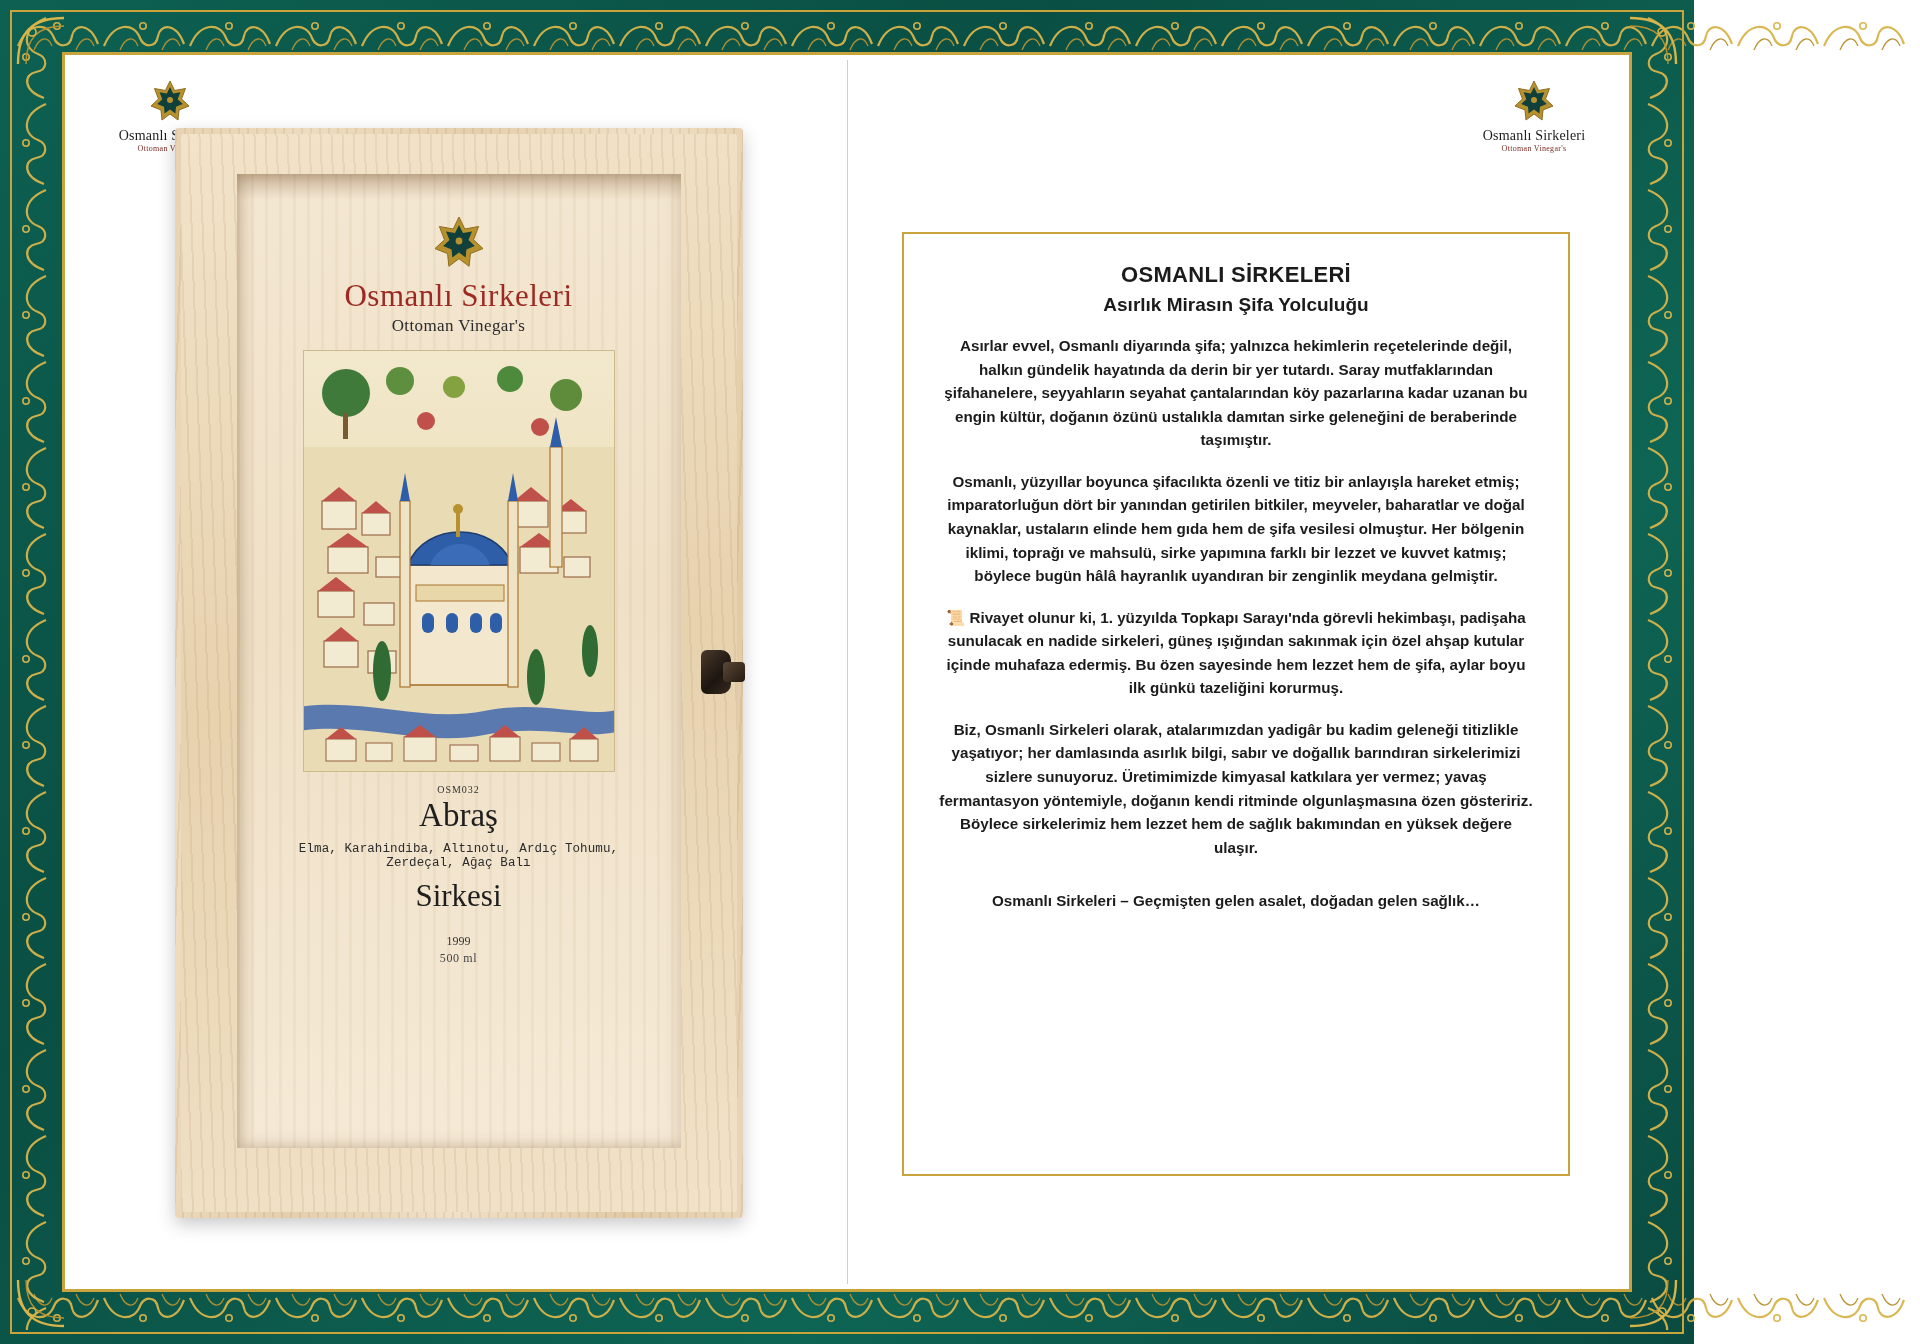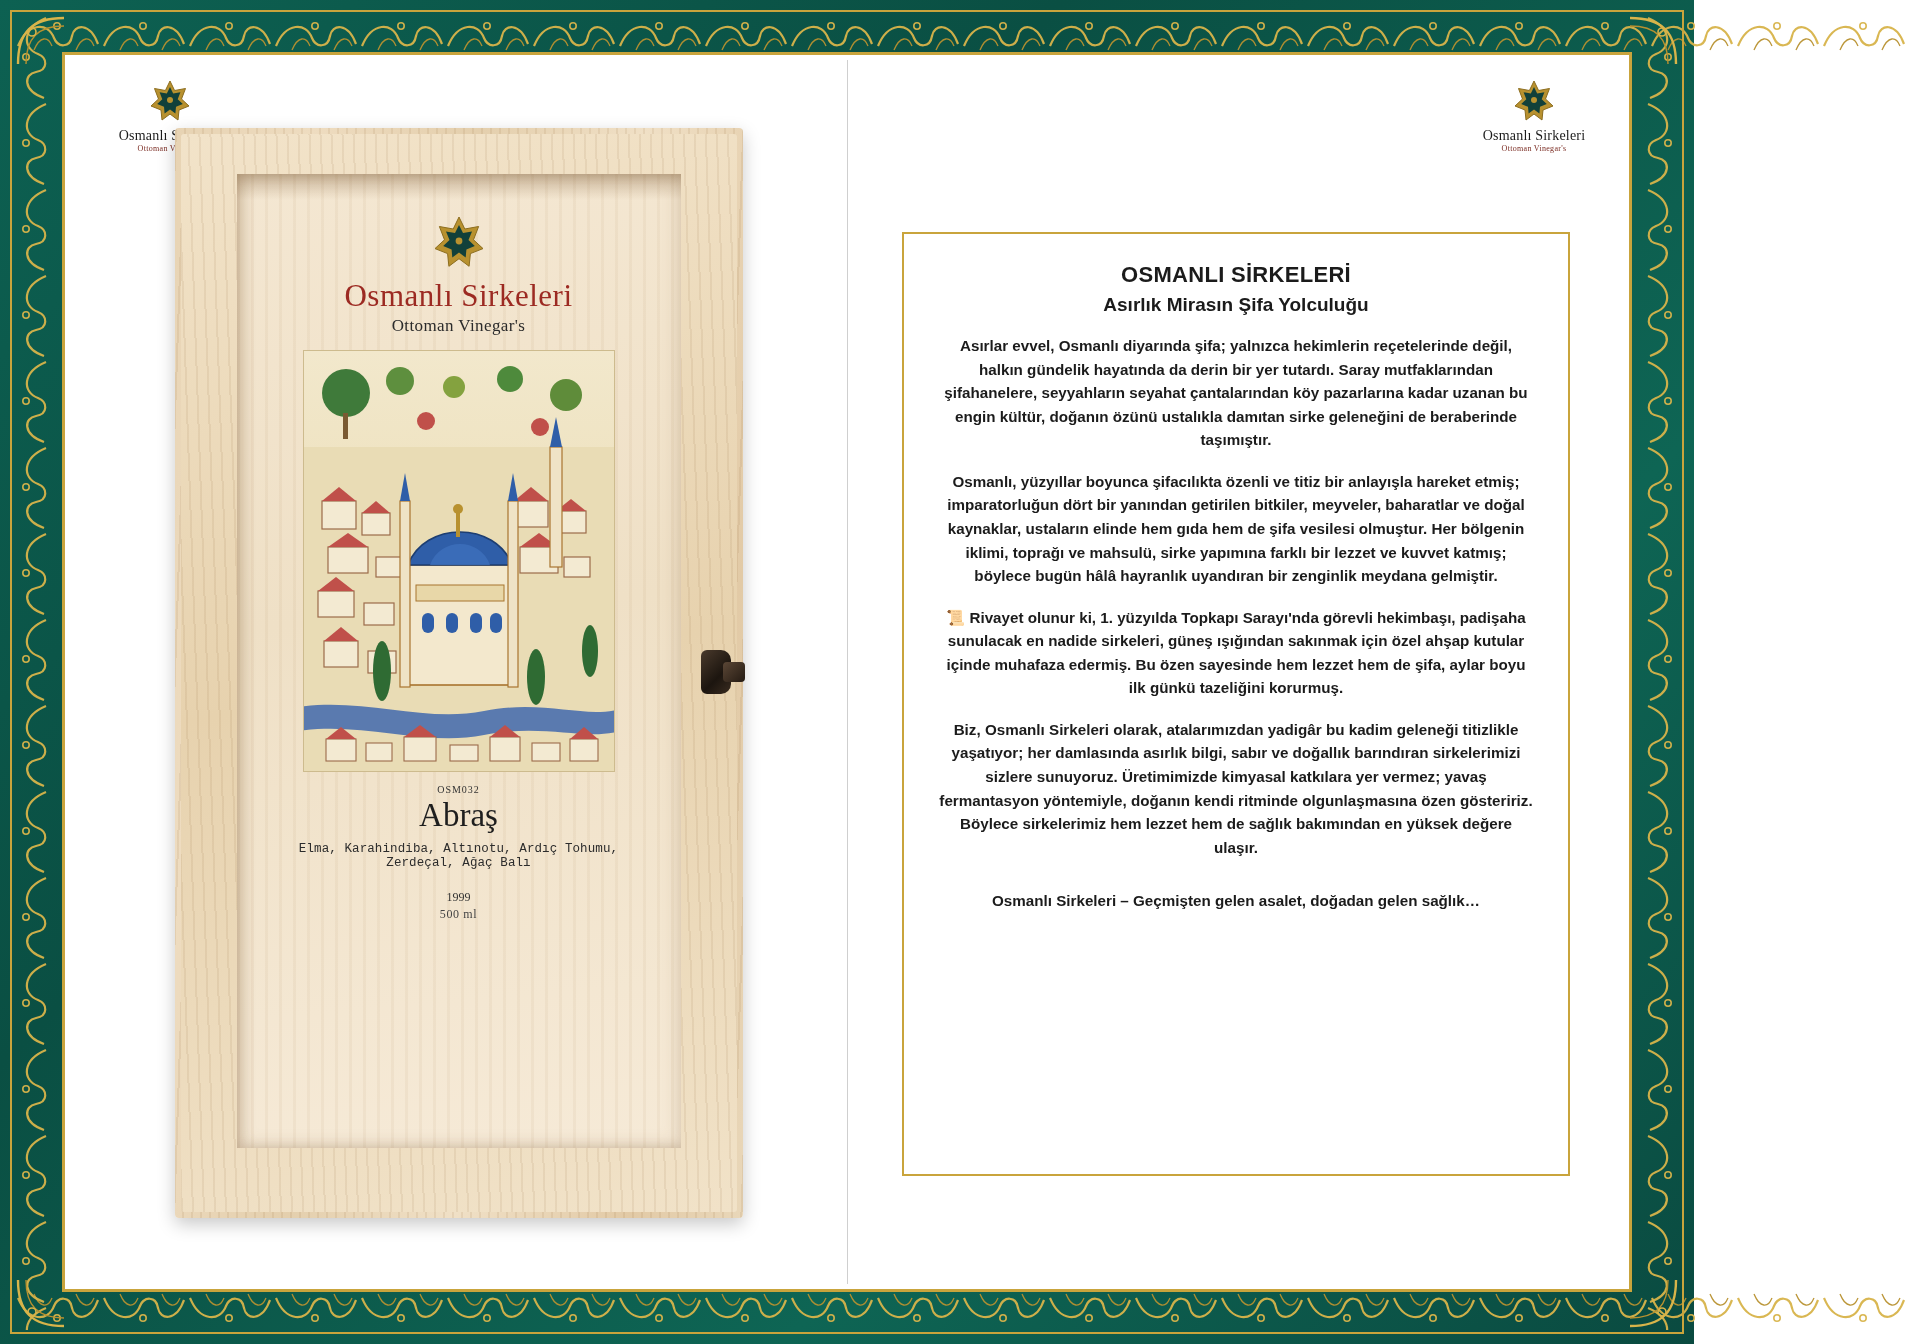--- a/index.html
+++ b/index.html
@@ -489,20 +489,21 @@
                 <ellipse cx="78" cy="320" rx="9" ry="30"></ellipse>
                 <ellipse cx="232" cy="326" rx="9" ry="28"></ellipse>
                 <ellipse cx="286" cy="300" rx="8" ry="26"></ellipse>
               </g>
             </svg>
           </div>
 
           <div class="code">OSM032</div>
           <div class="variety">Abraş</div>
           <div class="ingredients">Elma, Karahindiba, Altınotu, Ardıç Tohumu, Zerdeçal, Ağaç Balı</div>
+          <div class="product">Sirkesi</div>
           <div class="year">1999</div>
           <div class="volume">500 ml</div>
         </div>
       </div>
     </div>
 
     <div class="col-right">
 
       <div class="brand brand-right">
         <svg class="rosette" viewBox="0 0 44 44">

